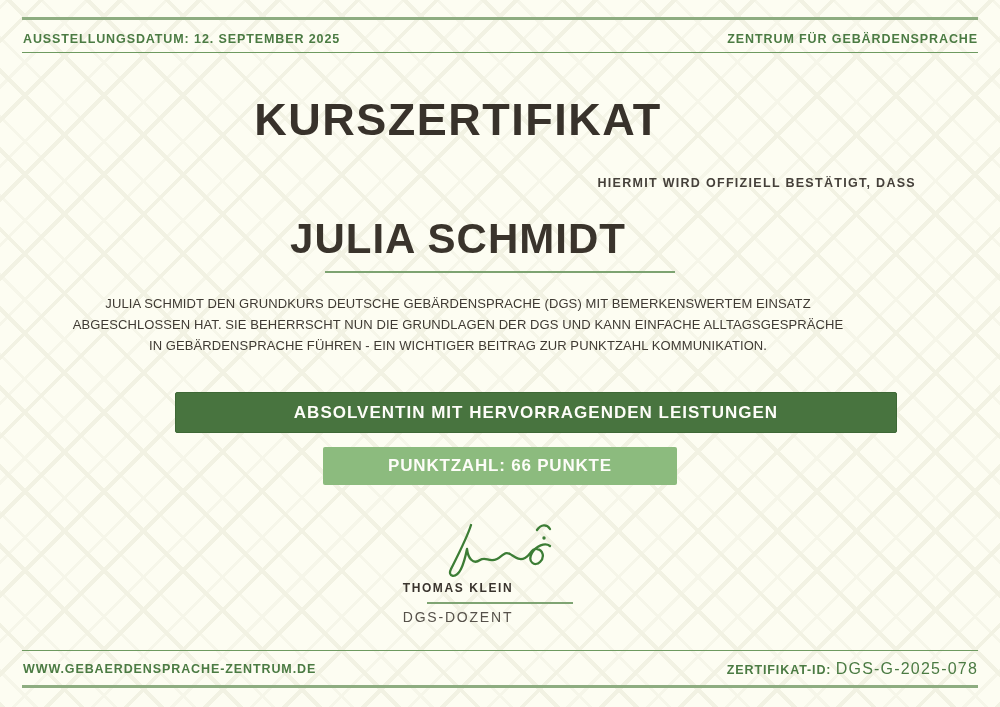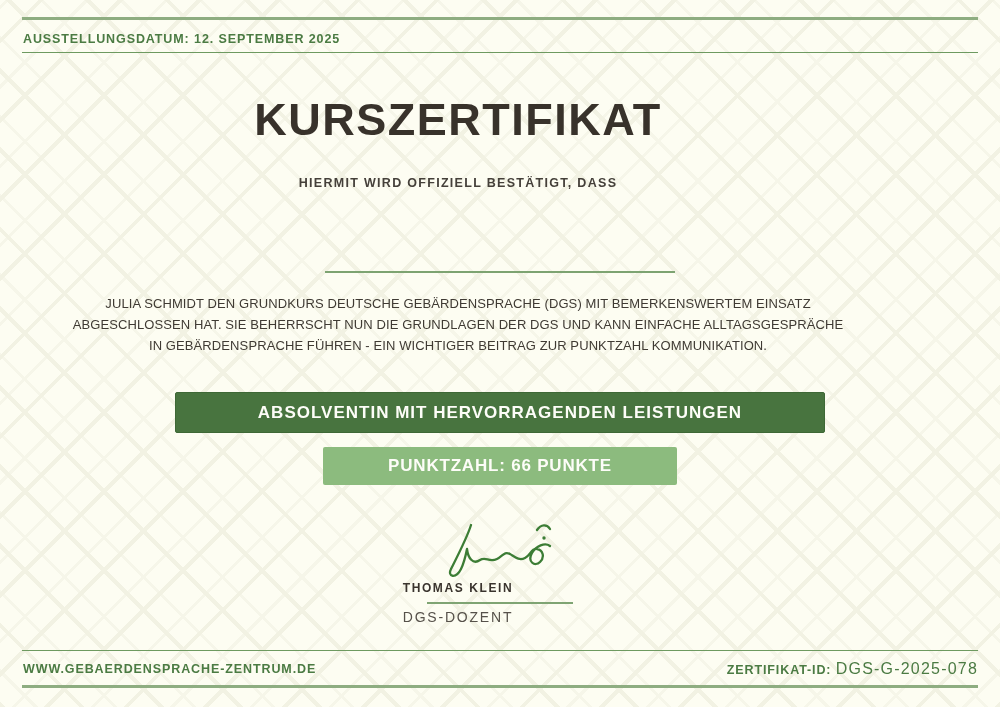--- a/index.html
+++ b/index.html
@@ -57,21 +57,21 @@
   .statement-line {
     font-size: 13px; color: #3f3a33; letter-spacing: 0.1px; white-space: nowrap;
   }
 
   .banner {
     display: flex; align-items: center; justify-content: center;
     color: #fdfdf8; font-weight: bold; white-space: nowrap;
     border-radius: 2px;
   }
   .banner-dark {
-    left: 175px; width: 650px; top: 392px; height: 41px;
+    left: 175px; width: 722px; top: 392px; height: 41px;
     background: #48743f; border: 1px solid #3e6836;
     font-size: 17px; letter-spacing: 1px; box-sizing: border-box;
   }
   .banner-light {
     left: 323px; width: 354px; top: 447px; height: 38px;
     background: #8cbb7e;
     font-size: 17px; letter-spacing: 0.8px;
   }
 
   .signer-name {
@@ -85,26 +85,28 @@
   svg.sig { display: block; }
 </style>
 </head>
 <body>
 
 <div class="certificate">
 
   <div class="abs rule-thick" style="top:17px;"></div>
   <div class="abs meta-row" style="top:31px; height:16px;">
     <span>AUSSTELLUNGSDATUM: 12. SEPTEMBER 2025</span>
+    <span>ZENTRUM FÜR GEBÄRDENSPRACHE</span>
   </div>
   <div class="abs rule-thin" style="top:52px;"></div>
 
   <div class="abs centered title" style="top:95px;">KURSZERTIFIKAT</div>
-  <div class="abs centered subtitle" style="top:176px;">HIERMIT WIRD OFFIZIELL BESTÄTIGT, DASS</div>
+  <div class="abs centered subtitle" style="top:176px;text-align:right;">HIERMIT WIRD OFFIZIELL BESTÄTIGT, DASS</div>
 
+  <div class="abs centered recipient" style="top:216px;">JULIA SCHMIDT</div>
   <div class="abs name-underline" style="top:271px;"></div>
 
   <div class="abs centered statement" style="top:294px;">
     <div class="statement-line">JULIA SCHMIDT DEN GRUNDKURS DEUTSCHE GEBÄRDENSPRACHE (DGS) MIT BEMERKENSWERTEM EINSATZ</div>
     <div class="statement-line">ABGESCHLOSSEN HAT. SIE BEHERRSCHT NUN DIE GRUNDLAGEN DER DGS UND KANN EINFACHE ALLTAGSGESPRÄCHE</div>
     <div class="statement-line">IN GEBÄRDENSPRACHE FÜHREN - EIN WICHTIGER BEITRAG ZUR PUNKTZAHL KOMMUNIKATION.</div>
   </div>
 
   <div class="abs banner banner-dark">ABSOLVENTIN MIT HERVORRAGENDEN LEISTUNGEN</div>
   <div class="abs banner banner-light">PUNKTZAHL: 66 PUNKTE</div>

